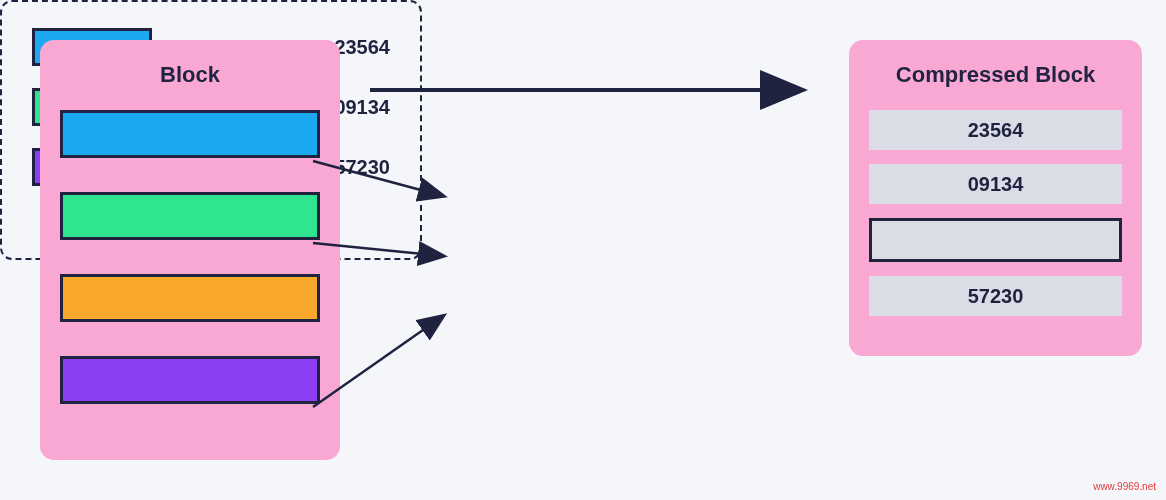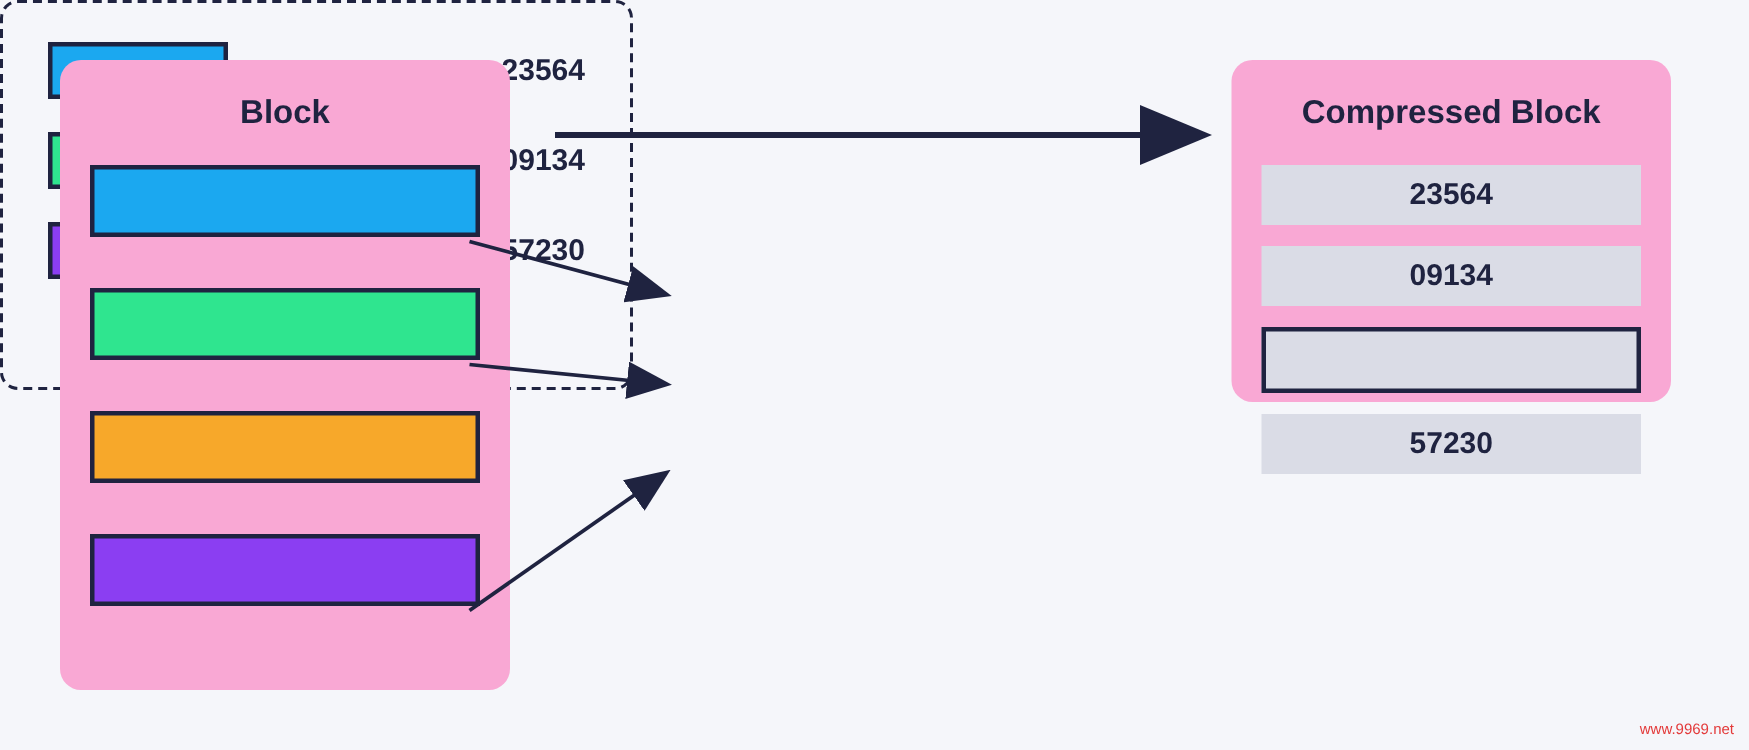--- a/index.html
+++ b/index.html
@@ -27,24 +27,24 @@
       left: 350px;
       top: 140px;
       width: 422px;
       height: 260px;
       background: transparent;
       border: 2px dashed #1f2340;
       border-radius: 12px;
       padding: 26px 30px 20px;
     }
     .compressed-panel {
-      right: 52px;
+      right: 24px;
       top: 40px;
       width: 293px;
-      height: 228px;
+      height: 316px;
     }
     .panel-title {
       font-weight: 700;
       font-size: 22px;
       color: #1f2340;
       text-align: center;
       margin-bottom: 22px;
     }
     .cache-title {
       font-weight: 500;

